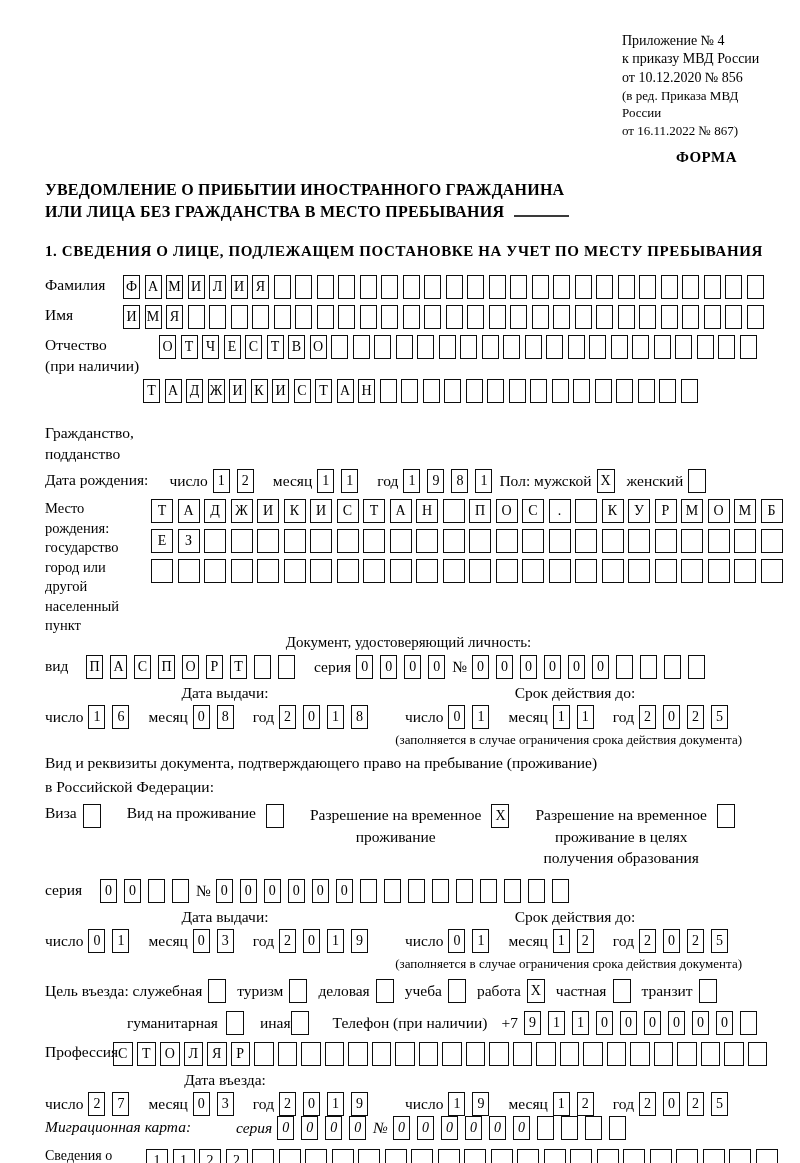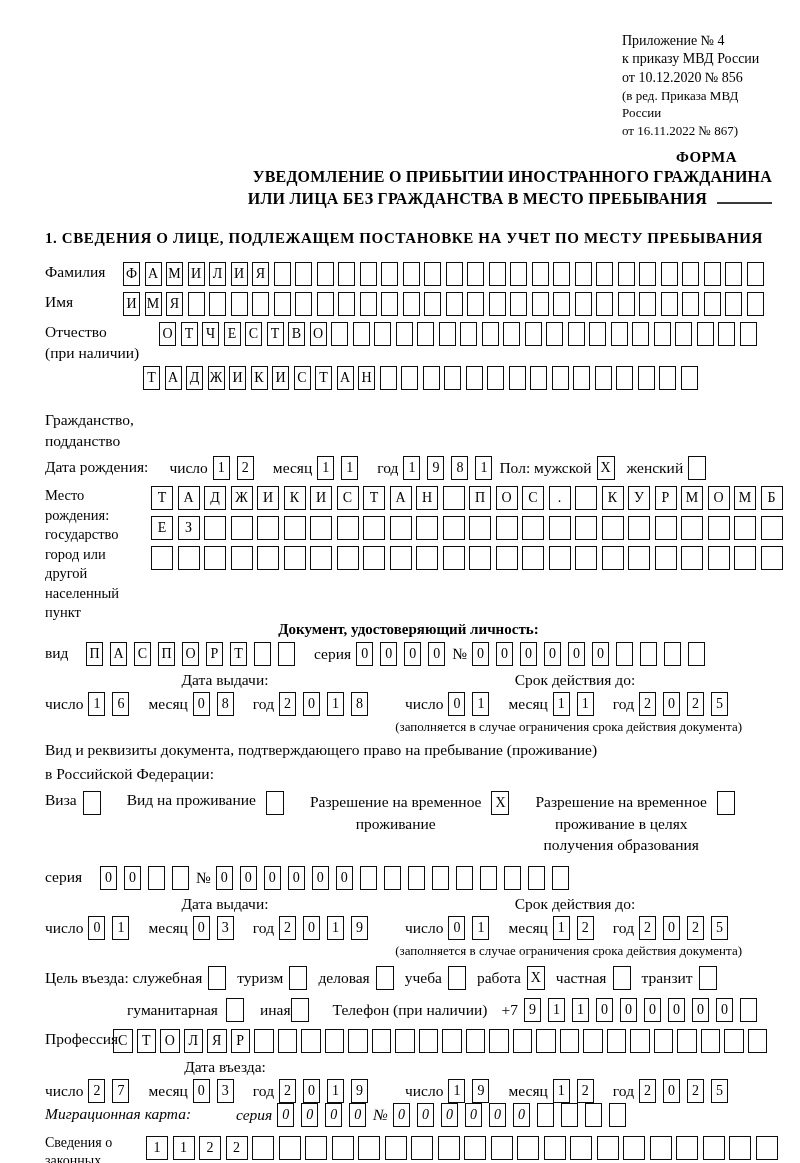--- a/index.html
+++ b/index.html
@@ -6,21 +6,21 @@
   body{width:800px;height:1163px;overflow:hidden;color:#000;
        font-family:"Liberation Serif",serif;-webkit-font-smoothing:antialiased;}
   .page{padding:32px 28px 0 45px;position:relative;}
 
   
   .appendix{margin-left:577px;font-size:14px;line-height:1.32;}
   .appendix .small{font-size:13px;line-height:1.3;margin-top:1px;}
   .forma{font-weight:bold;font-size:15px;text-align:right;padding-right:35px;margin-top:9px;letter-spacing:.5px;}
 
   
-  .title{text-align:right;font-weight:bold;font-size:16px;line-height:1.35;letter-spacing:.2px;}
+  .title{text-align:left;font-weight:bold;font-size:16px;line-height:1.35;margin-top:13px;letter-spacing:.2px;}
   .blank-line{display:inline-block;width:55px;border-bottom:2px solid #3a3a3a;height:13px;margin-left:10px;}
   .section-heading{font-weight:bold;font-size:15px;margin-top:21px;letter-spacing:.6px;}
 
   
   .frow{display:flex;align-items:flex-start;margin-top:6px;font-size:15.5px;}
   .flabel{flex:none;line-height:1.35;}
   .w75{width:78px;} .w113{width:114px;} .w97{width:98px;margin-top:44px;} .w105{width:106px;} .w72{width:68px;}
   .w100{width:101px;font-size:14px;line-height:1.3;}
   .cells{display:inline-flex;flex:none;}
   .cell{display:inline-flex;flex:none;align-items:center;justify-content:center;box-sizing:border-box;
@@ -41,21 +41,21 @@
   
   .dhead{display:flex;font-size:15.5px;margin-top:5px;}
   .dh1{width:360px;text-align:center;flex:none;}
   .dh2{width:340px;text-align:center;flex:none;}
   .drow{display:flex;align-items:center;font-size:15.5px;margin-top:3px;}
   .dgroup{display:flex;align-items:center;flex:none;}
   .dgroup.left{width:360px;}
   .note{font-size:13px;margin-top:3px;}
   .note.right{text-align:right;padding-right:30px;}
 
-  .doc-heading{text-align:center;font-weight:bold;font-size:15px;margin-top:5px;}
+  .doc-heading{text-align:center;font-weight:normal;font-size:15px;margin-top:5px;}
   .text-line{font-size:15.5px;margin-top:6px;}
 
   
   .permit-row{display:flex;align-items:flex-start;font-size:15.5px;margin-top:8px;}
   .pitem{display:flex;align-items:flex-start;}
   .pitem .centered{text-align:center;line-height:1.4;}
   .pitem .cells{margin-left:10px;}
   .gap28{margin-left:26px;}
 
   

